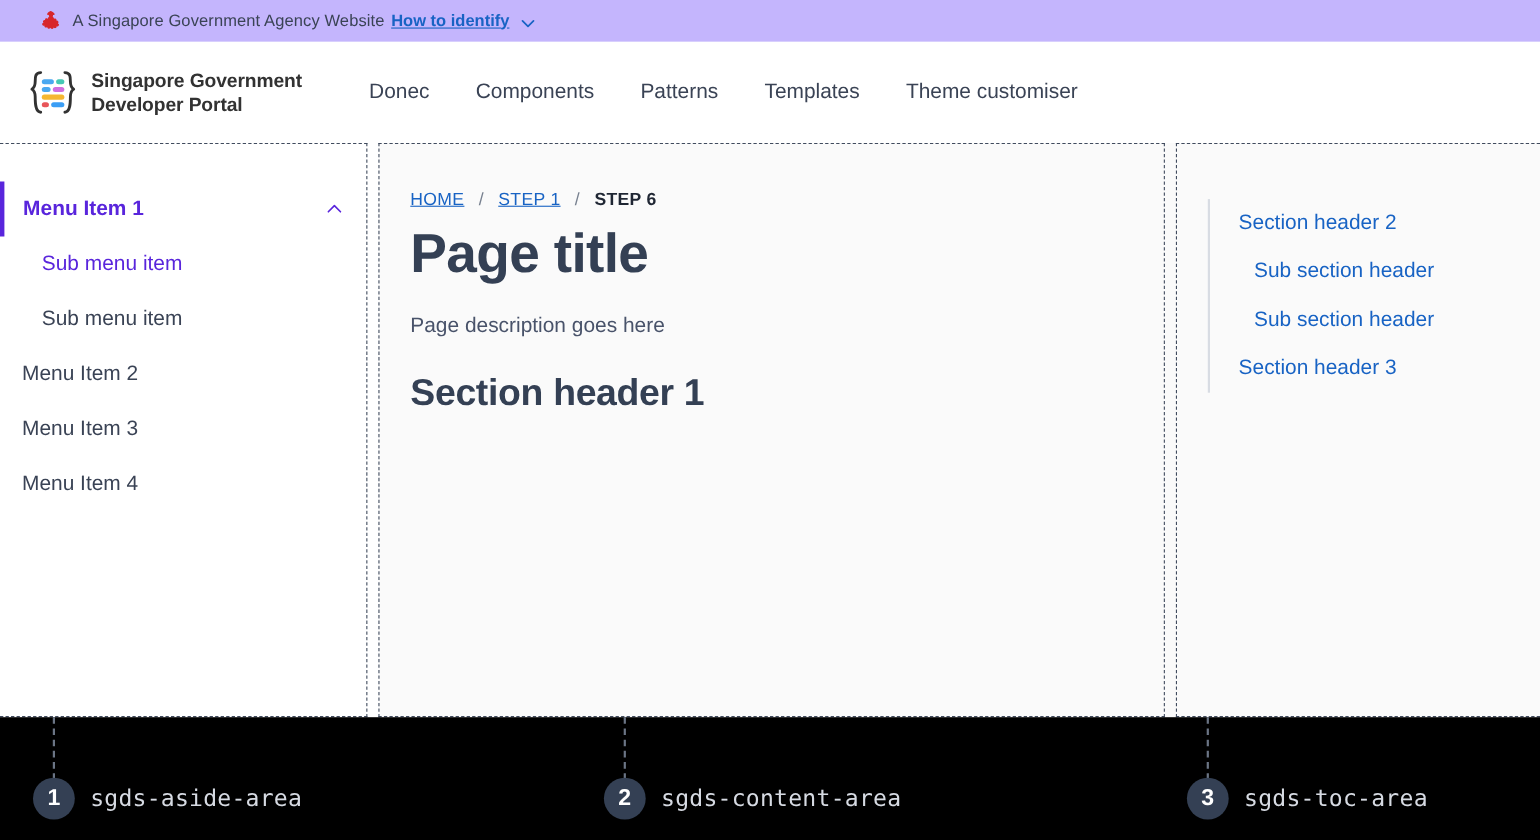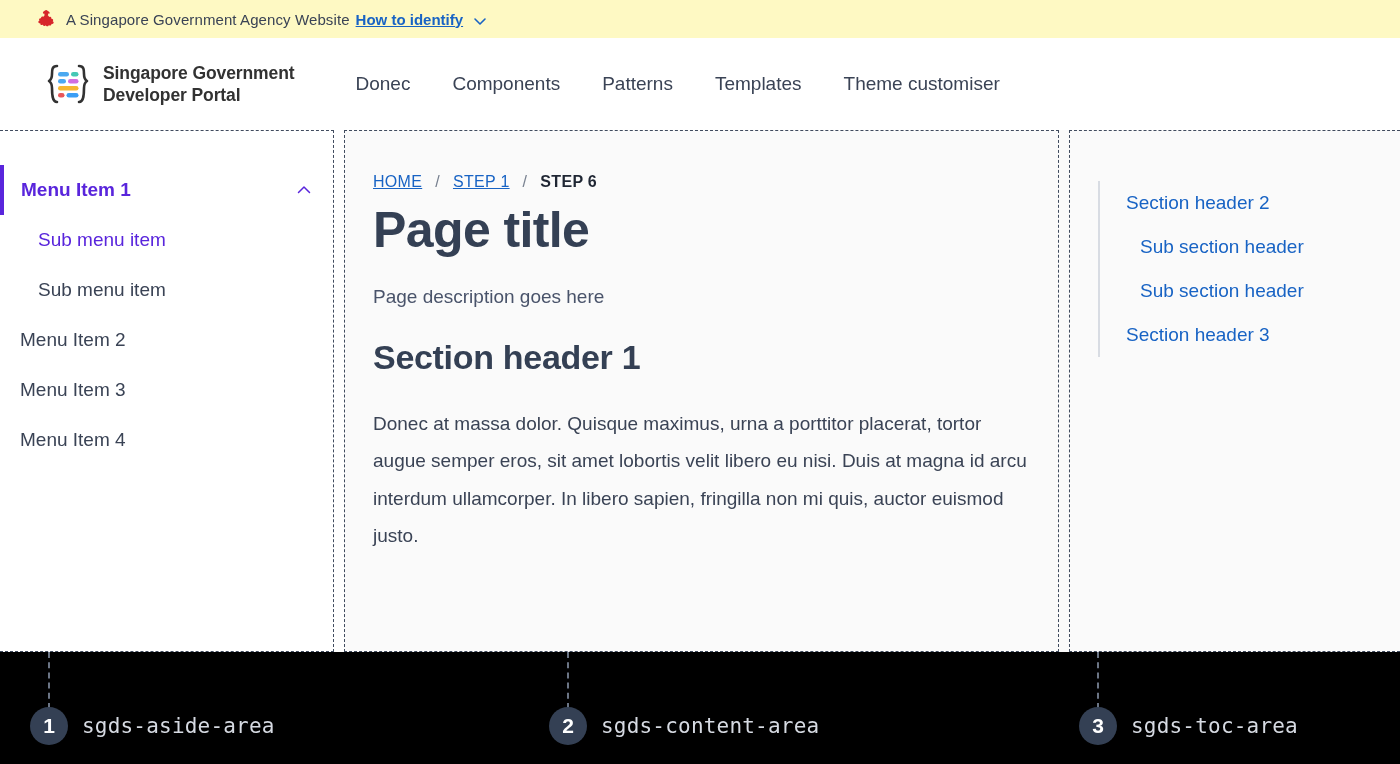--- a/index.html
+++ b/index.html
@@ -8,21 +8,21 @@
     width: 1400px;
     height: 764px;
     overflow: hidden;
     font-family: "Liberation Sans", sans-serif;
     background: #ffffff;
   }
 
   
   .masthead {
     height: 38px;
-    background: #fef9c3;
+    background: #c4b5fd;
     display: flex;
     align-items: center;
     padding-left: 38px;
     font-size: 15px;
     color: #3a4355;
   }
   .masthead-flag {
     width: 18px;
     height: 20px;
     margin-right: 10px;
@@ -45,21 +45,21 @@
     position: relative;
     top: 2px;
   }
 
   
   .navbar {
     height: 92px;
     background: #ffffff;
     display: flex;
     align-items: center;
-    padding-left: 44px;
+    padding-left: 24px;
   }
   .brand {
     display: flex;
     align-items: center;
     cursor: pointer;
     margin-right: 40px;
   }
   .brand-mark {
     width: 48px;
     height: 44px;
@@ -317,21 +317,20 @@
     <div class="breadcrumb">
       <span class="crumb-link">HOME</span>
       <span class="crumb-sep">/</span>
       <span class="crumb-link">STEP 1</span>
       <span class="crumb-sep">/</span>
       <span class="crumb-current">STEP 6</span>
     </div>
     <h1 class="page-title">Page title</h1>
     <p class="page-desc">Page description goes here</p>
     <h2 class="section-header">Section header 1</h2>
-    <p class="body-text">Donec at massa dolor. Quisque maximus, urna a porttitor placerat, tortor augue semper eros, sit amet lobortis velit libero eu nisi. Duis at magna id arcu interdum ullamcorper. In libero sapien, fringilla non mi quis, auctor euismod justo.</p>
   </div>
 
   <div class="gap-2"></div>
 
   <div class="area toc-area">
     <div class="toc-list">
       <span class="toc-link">Section header 2</span>
       <span class="toc-link sub">Sub section header</span>
       <span class="toc-link sub">Sub section header</span>
       <span class="toc-link">Section header 3</span>

